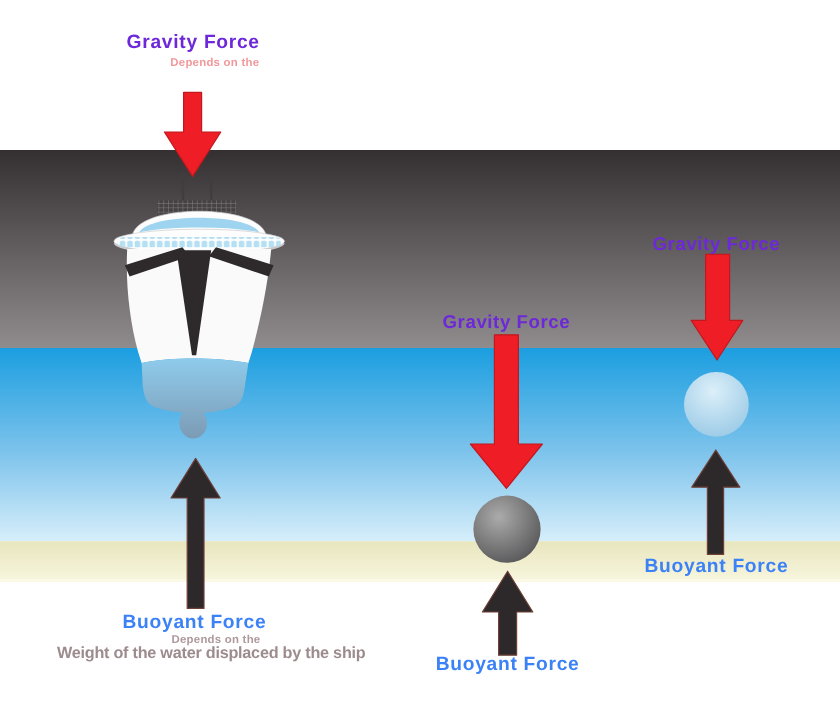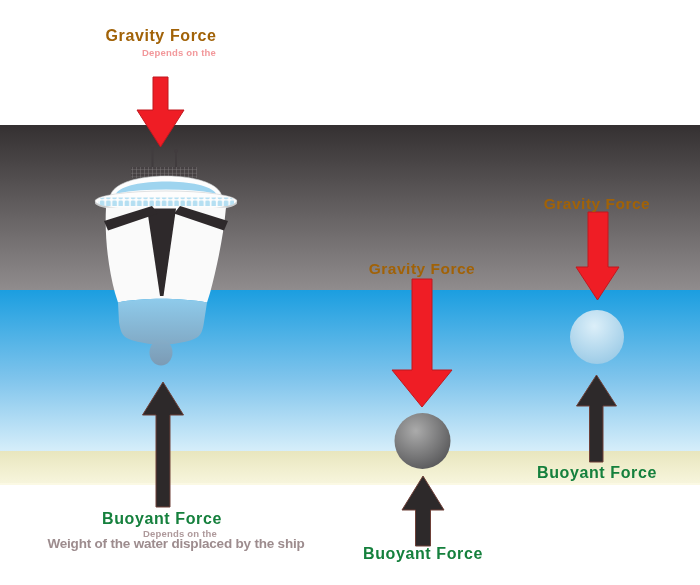--- a/index.html
+++ b/index.html
@@ -7,23 +7,23 @@
     position:relative; width:700px; height:585px; overflow:hidden;
     background:#ffffff;
     font-family:"Liberation Sans", sans-serif;
   }
   .scene svg { position:absolute; left:0; top:0; }
   .lbl {
     position:absolute; transform:translateX(-50%);
     white-space:nowrap; font-weight:700; line-height:1.1;
     text-align:center;
   }
-  .red      { color:#a16207; }
+  .red      { color:#6d28d9; }
   .pink     { color:#F2989B; }
-  .dark     { color:#15803d; }
+  .dark     { color:#3b82f6; }
   .graypink { color:#9D8C8E; }
   .pinkgray { color:#AE999B; }
   .s16  { font-size:16px;  letter-spacing:.6px; }
   .s155 { font-size:15.5px;letter-spacing:.5px; }
   .s14  { font-size:14px;  letter-spacing:-.2px; }
   .s135 { font-size:13.5px;letter-spacing:-.2px; }
   .s95  { font-size:9.5px; letter-spacing:.2px;padding-left:36px; }
 </style>
 </head>
 <body>

